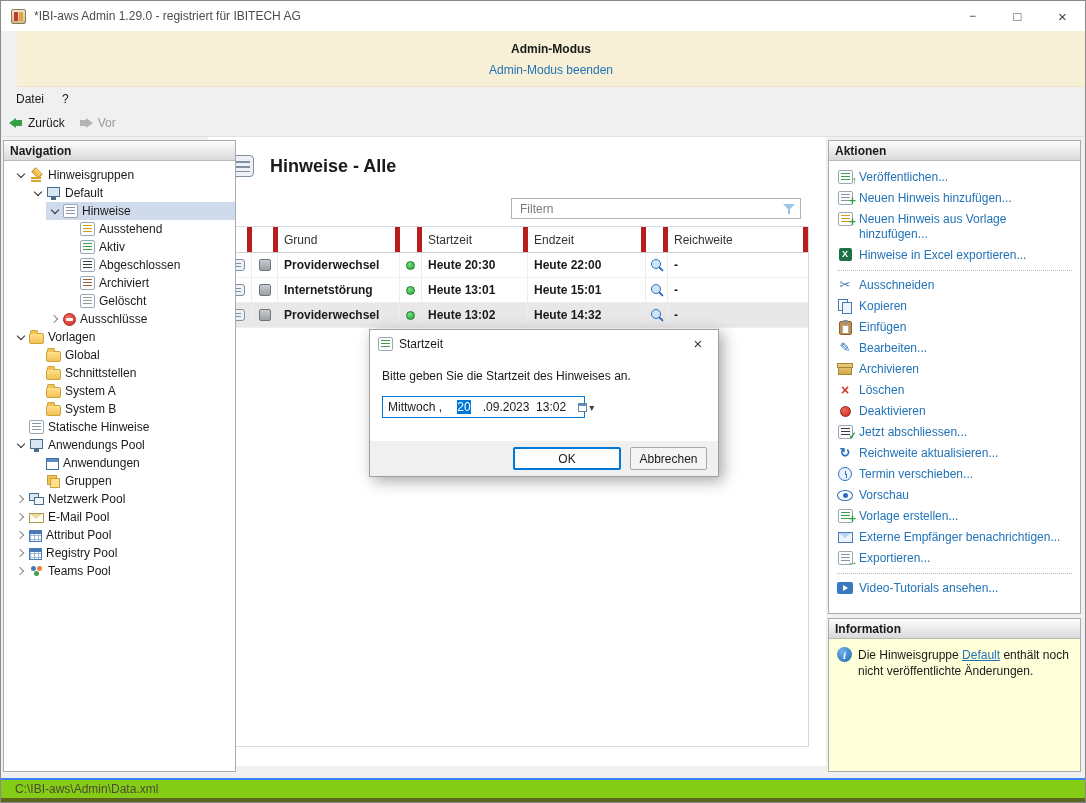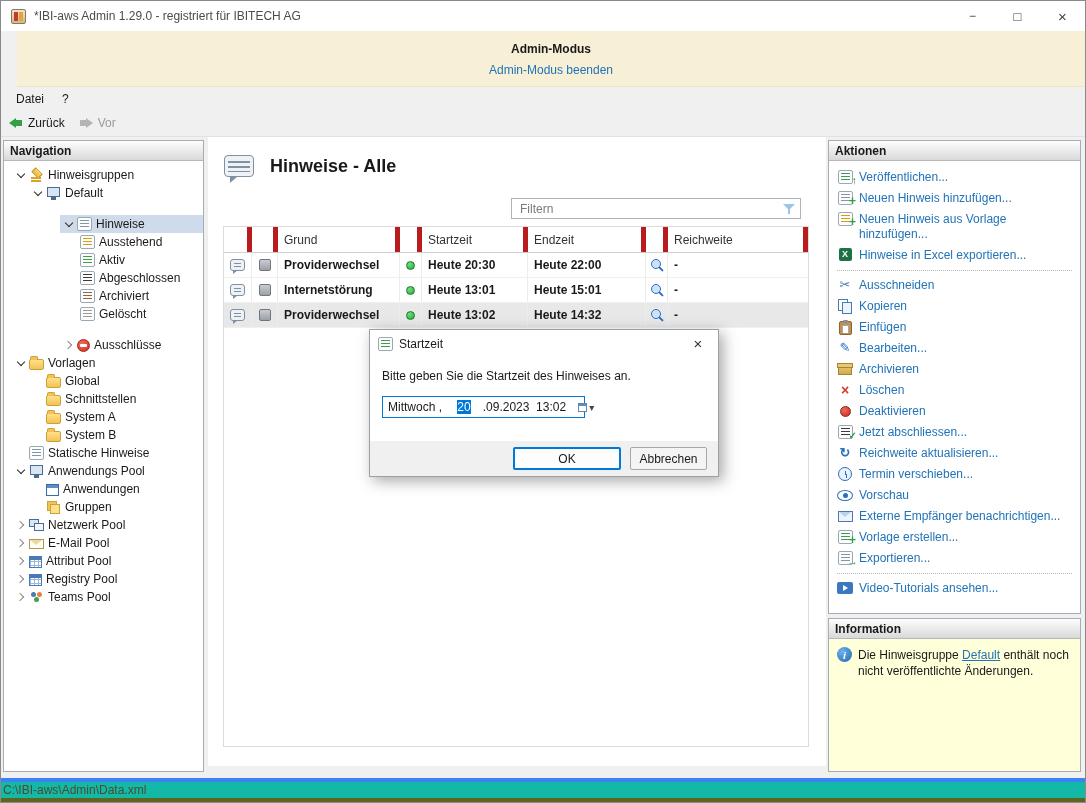--- a/index.html
+++ b/index.html
@@ -39,30 +39,30 @@
   .arr-right::before { content:""; position:absolute; right:0; top:1px; border-top:5px solid transparent;
                        border-bottom:5px solid transparent; border-left:7px solid #b4b4b4; }
   .arr-right::after  { content:""; position:absolute; left:1px; top:3px; width:6px; height:6px; background:#b4b4b4; }
 
   
   .workspace { position:absolute; left:0; right:0; top:136px; bottom:24px; }
   .center-pane { position:absolute; left:207px; width:618px; top:0; bottom:12px; background:#fff; }
   .panel { background:#fff; border:1px solid #a8adb5; }
   .panel-header { height:20px; background:linear-gradient(#fdfdfd,#d9d9d9); border-bottom:1px solid #b8b8b8;
                   font-weight:bold; display:flex; align-items:center; padding-left:6px; }
-  .nav-panel { position:absolute; left:2px; top:3px; width:201px; bottom:6px; }
+  .nav-panel { position:absolute; left:2px; top:3px; width:233px; bottom:6px; }
   .actions-panel { position:absolute; right:4px; top:3px; width:253px; height:474px; }
   .info-panel { position:absolute; right:4px; width:253px; top:481px; bottom:6px; background:#ffffd9; }
   .info-body { display:flex; gap:6px; padding:8px; align-items:flex-start; line-height:1.35; }
   .info-link { color:#2273b8; text-decoration:underline; cursor:pointer; }
 
   
   .tree { padding-top:5px; }
   .ti { display:flex; align-items:center; height:18px; background-clip:content-box; cursor:pointer; }
-  .lvl0 { padding-left:8px; } .lvl1 { padding-left:25px; } .lvl2 { padding-left:56px;margin-top:13px; } .lvl3 { padding-left:59px; }
+  .lvl0 { padding-left:8px; } .lvl1 { padding-left:25px; } .lvl2 { padding-left:42px; } .lvl3 { padding-left:59px; }
   .ti.sel { background-color:#cfdaea; }
   .chev { width:17px; height:16px; display:flex; align-items:center; justify-content:center; flex:none; }
   .chev.down::before  { content:""; width:5px; height:5px; border-right:1.6px solid #2b2b2b;
                         border-bottom:1.6px solid #2b2b2b; transform:rotate(45deg); margin-top:-2px; }
   .chev.right::before { content:""; width:5px; height:5px; border-right:1.6px solid #8a8a8a;
                         border-bottom:1.6px solid #8a8a8a; transform:rotate(-45deg); margin-left:-2px; }
   .tl { margin-left:4px; white-space:nowrap; }
 
   
   .ic { position:relative; display:inline-block; width:15px; height:14px; flex:none; }
@@ -230,22 +230,22 @@
               gap:2px; cursor:pointer; }
   .mini-cal { width:9px; height:9px; border:1px solid #6a86a2; background:linear-gradient(#5a8ec5 0 2px,#fff 2px); }
   .dlg-drop::after { content:"▾"; color:#444; font-size:10px; }
   .dlg-footer { position:absolute; left:0; right:0; bottom:0; height:35px; background:#f0f0f0; display:flex;
                 align-items:center; justify-content:flex-end; gap:9px; padding-right:11px; }
   .btn { height:23px; display:flex; align-items:center; justify-content:center; border-radius:2px; cursor:pointer; }
   .btn-ok { width:108px; background:#fdfdfd; border:2px solid #0078d7; }
   .btn-cancel { width:77px; background:#f4f4f4; border:1px solid #a8a8a8; }
 
   
-  .statusbar { position:absolute; left:0; right:0; bottom:4px; height:20px; background:#14b8a6; display:flex;
-               align-items:center; padding-left:2px; color:#4c4c30; border-top:4px solid #3b82f6; }
+  .statusbar { position:absolute; left:0; right:0; bottom:4px; height:20px; background:#84cc16; display:flex;
+               align-items:center; padding-left:14px; color:#4c4c30; border-top:2px solid #3b82f6; }
   .bottomstrip { position:absolute; left:0; right:0; bottom:0; height:4px; background:#5c661f; }
 </style>
 </head>
 <body>
 
 <div id="win">
 
   <div class="titlebar">
     <span class="app-icon"></span>
     <span class="title-text">*IBI-aws Admin 1.29.0 - registriert für IBITECH AG</span>
@@ -560,30 +560,30 @@
             </span>
             <span>Termin verschieben...</span>
           </div>
         <div class="action-item">
             <span class="aiw">
               <span class="ai-eye"></span>
             </span>
             <span>Vorschau</span>
           </div>
         <div class="action-item">
-            <span class="aiw">
-              <span class="ai-notify"></span>
-            </span>
-            <span>Externe Empfänger benachrichtigen...</span>
-          </div>
-        <div class="action-item">
             <span class="aiw badge-plus">
               <span class="ic ic-note tint-green"></span>
             </span>
             <span>Vorlage erstellen...</span>
+          </div>
+        <div class="action-item">
+            <span class="aiw">
+              <span class="ai-notify"></span>
+            </span>
+            <span>Externe Empfänger benachrichtigen...</span>
           </div>
         <div class="action-item">
             <span class="aiw badge-right">
               <span class="ic ic-note"></span>
             </span>
             <span>Exportieren...</span>
           </div>
         <div class="action-sep"></div>
         <div class="action-item">
             <span class="aiw">

